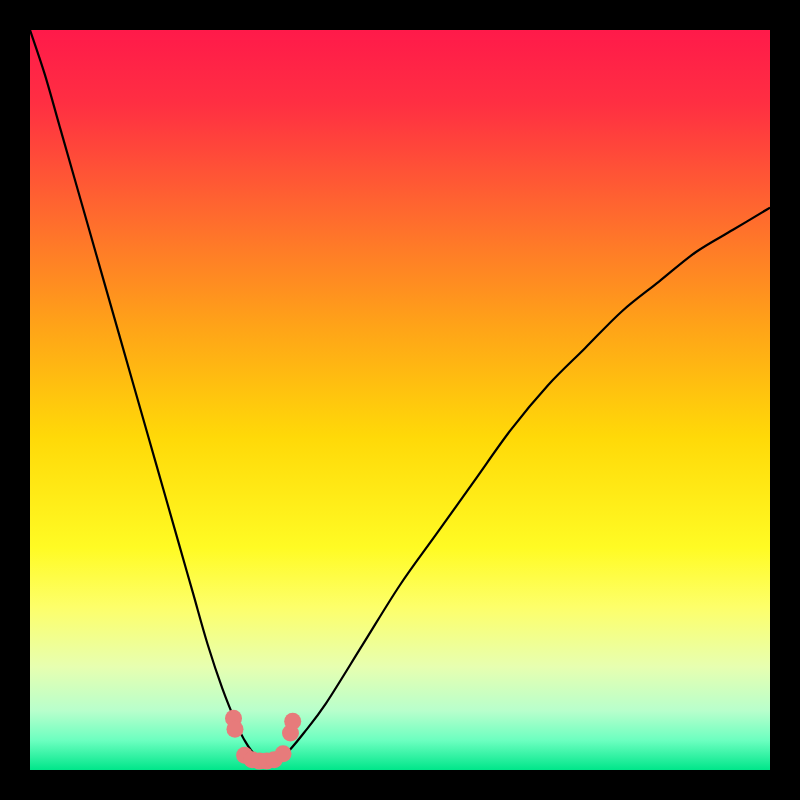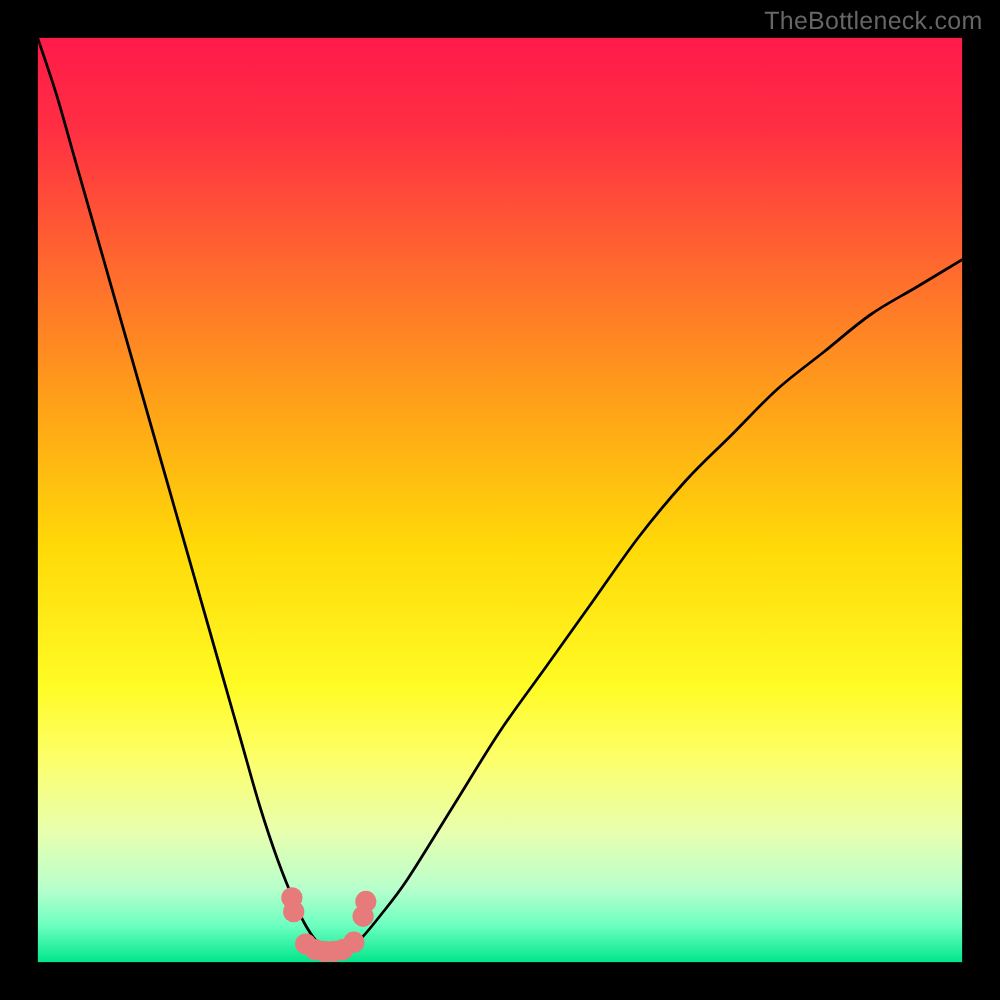--- a/index.html
+++ b/index.html
@@ -69,14 +69,13 @@
           <circle cx="222" cy="729.64" r="8.5" fill="#e77b7b"></circle>
           <circle cx="229.4" cy="731.12" r="8.5" fill="#e77b7b"></circle>
           <circle cx="236.8" cy="731.12" r="8.5" fill="#e77b7b"></circle>
           <circle cx="244.20000000000002" cy="729.64" r="8.5" fill="#e77b7b"></circle>
           <circle cx="253.08" cy="723.72" r="8.5" fill="#e77b7b"></circle>
           <circle cx="260.48" cy="703" r="8.5" fill="#e77b7b"></circle>
           <circle cx="262.7" cy="691.16" r="8.5" fill="#e77b7b"></circle>
         </g>
     </svg>
   </div>
-  <div class="watermark">TheBottleneck.com</div>
 </div>
 
 </body></html>

